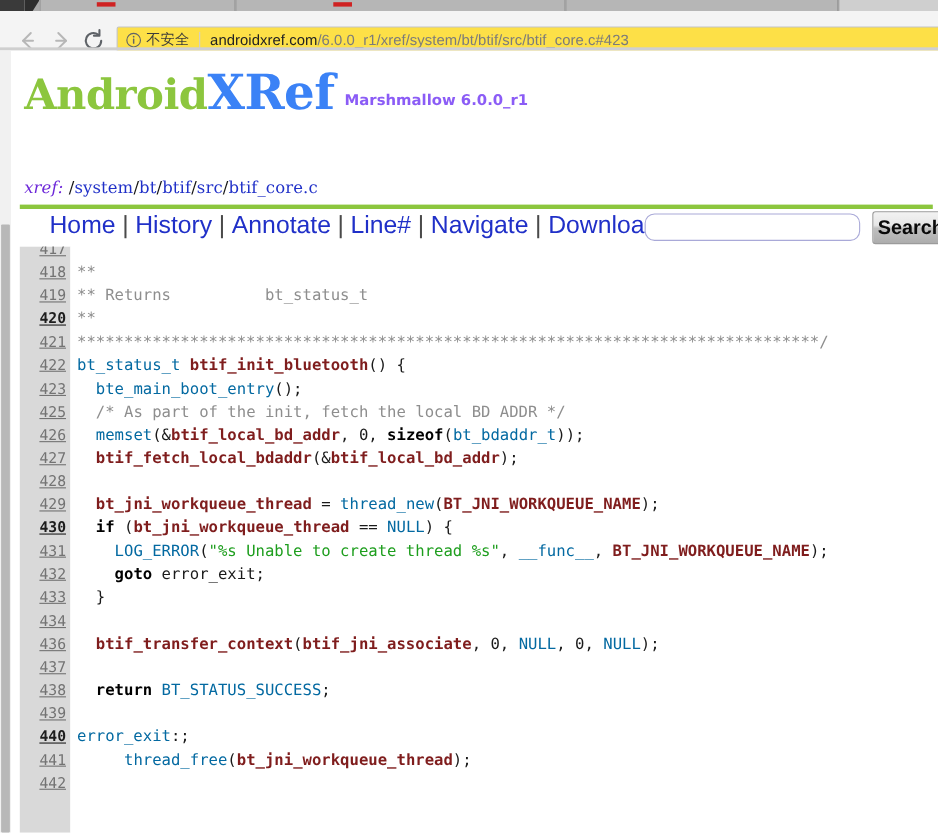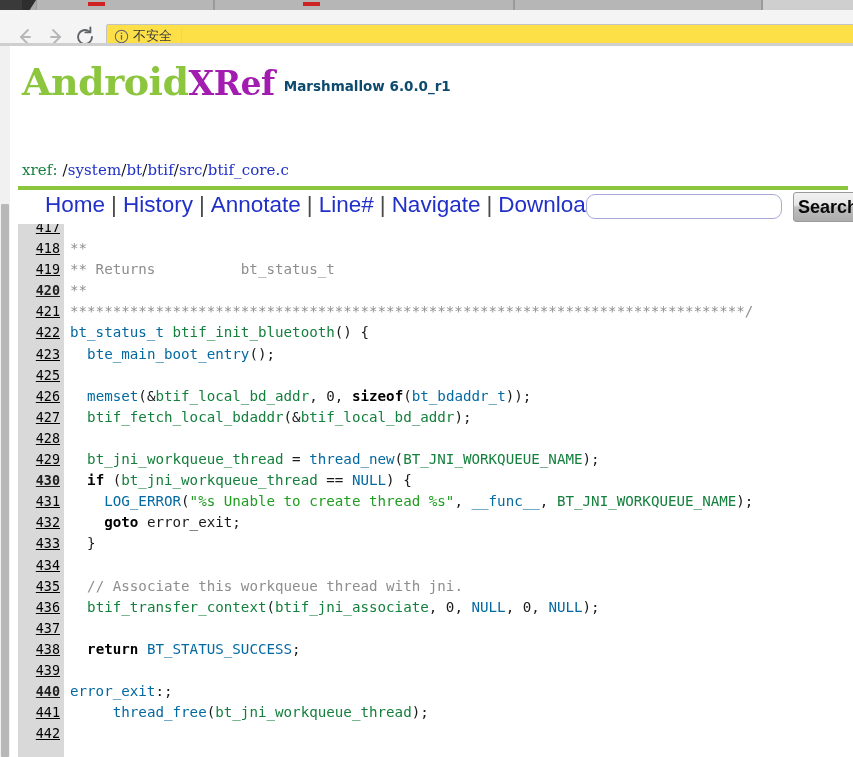--- a/index.html
+++ b/index.html
@@ -45,27 +45,27 @@
 
   
   .pg-scrollbar{position:absolute;left:0;top:0;width:10px;height:711px;background:#f1f1f1;z-index:40;}
   .pg-scroll-thumb{position:absolute;left:1px;top:158px;width:8px;height:553px;background:#b8b8b8;border-radius:1px;}
 
   .pg-inner{position:absolute;left:10px;top:0;width:843px;height:711px;}
 
   
   .logo{position:absolute;left:12px;top:13px;white-space:nowrap;}
   .logo-a{font-family:"DejaVu Serif",serif;font-size:38px;font-weight:bold;color:#8cc63e;letter-spacing:-0.5px;}
-  .logo-x{font-family:"DejaVu Serif",serif;font-size:33px;font-weight:bold;color:#a21caf;letter-spacing:-0.5px;}
-  .logo-ver{font-family:"DejaVu Sans",sans-serif;font-size:13.5px;font-weight:bold;color:#0c4a6e;
+  .logo-x{font-family:"DejaVu Serif",serif;font-size:44px;font-weight:bold;color:#3b82f6;letter-spacing:-0.5px;}
+  .logo-ver{font-family:"DejaVu Sans",sans-serif;font-size:13.5px;font-weight:bold;color:#8b5cf6;
      margin-left:9px;position:relative;top:-4px;}
 
   .xref-line{position:absolute;left:12px;top:115px;font-family:"DejaVu Serif",serif;
      font-size:15px;color:#111111;white-space:nowrap;letter-spacing:0.1px;}
-  .xref-label{color:#15803d;}
+  .xref-label{color:#6d28d9;font-style:italic;}
   .xref-link{color:#2030c8;text-decoration:none;}
   .xref-sep{color:#111111;}
 
   .green-rule{position:absolute;left:8px;top:140px;width:830px;height:4px;background:#8cc63e;}
 
   
   .navbar{position:absolute;left:0;top:146px;width:843px;height:32px;}
   .navlinks{position:absolute;left:35px;top:0;white-space:nowrap;}
   .navlink{font-family:"Liberation Sans",sans-serif;font-size:22.5px;color:#2030c8;
      text-decoration:none;vertical-align:middle;}
@@ -84,30 +84,30 @@
   
   .code-area{position:absolute;left:0;top:178px;width:843px;height:533px;overflow:hidden;background:#ffffff;}
   .code-scroll{position:absolute;left:0;top:-7px;width:843px;}
 
   .gutter-bg{position:absolute;left:8px;top:0;width:46px;height:560px;background:#d9d9d9;}
   .gutter-edge{position:absolute;left:54px;top:0;width:3px;height:560px;background:#ffffff;}
 
   .code-line{position:relative;height:21.1px;white-space:pre;
      font-family:"DejaVu Sans Mono","Liberation Mono",monospace;font-size:14.2px;line-height:21.1px;}
   .ln{position:absolute;left:8px;top:0;width:42px;text-align:right;
-     font-family:"DejaVu Sans Mono","Liberation Mono",monospace;font-size:13.4px;color:#000000;}
+     font-family:"DejaVu Sans Mono","Liberation Mono",monospace;font-size:13.4px;color:#737373;}
   .ln.major{color:#1d1d1d;font-weight:bold;}
   .ltxt{position:absolute;left:60px;top:0;}
 
   
   .t-plain{color:#1a1a1a;}
   .t-com{color:#8e8e8e;}
   .t-kw{color:#000000;font-weight:bold;}
   .t-id{color:#0369a1;margin-top:43px;}
-  .t-def{color:#15803d;font-weight:normal;}
+  .t-def{color:#7f1d1d;font-weight:bold;}
   .t-str{color:#1e9e1e;}
   .t-num{color:#1a1a1a;}
 </style>
 </head>
 <body>
 
 <div id="browser-chrome">
 
   <div class="tabstrip">
     <div class="winctl"></div>
@@ -143,20 +143,21 @@
     <div class="omnibox">
       <span class="info-icon">
         <svg width="15" height="15" viewBox="0 0 16 16" aria-hidden="true">
           <circle cx="8" cy="8" r="6.6" fill="none" stroke="#5f6368" stroke-width="1.1"></circle>
           <circle cx="8" cy="4.6" r="0.85" fill="#5f6368"></circle>
           <rect x="7.3" y="6.5" width="1.4" height="5" rx="0.5" fill="#5f6368"></rect>
         </svg>
       </span>
       <span class="secure-text">不安全</span>
       <span class="omni-sep"></span>
+      <span class="url"><span class="host">androidxref.com</span><span class="path">/6.0.0_r1/xref/system/bt/btif/src/btif_core.c#423</span></span>
     </div>
   </div>
   <div class="tb-line"></div>
 </div>
 
 <div id="page-viewport">
 
   <div class="pg-scrollbar">
     <div class="pg-scroll-thumb"></div>
   </div>
@@ -183,31 +184,30 @@
       <div class="gutter-bg"></div>
       <div class="gutter-edge"></div>
       <div class="code-scroll" id="code-scroll">
           <div class="code-line"><a class="ln" href="#">417</a></div>
           <div class="code-line"><a class="ln" href="#">418</a><span class="ltxt"><span class="t-com">**</span></span></div>
           <div class="code-line"><a class="ln" href="#">419</a><span class="ltxt"><span class="t-com">** Returns          bt_status_t</span></span></div>
           <div class="code-line"><a class="ln major" href="#">420</a><span class="ltxt"><span class="t-com">**</span></span></div>
           <div class="code-line"><a class="ln" href="#">421</a><span class="ltxt"><span class="t-com">*******************************************************************************/</span></span></div>
           <div class="code-line"><a class="ln" href="#">422</a><span class="ltxt"><span class="t-id">bt_status_t</span><span class="t-plain"> </span><span class="t-def">btif_init_bluetooth</span><span class="t-plain">() {</span></span></div>
           <div class="code-line"><a class="ln" href="#">423</a><span class="ltxt"><span class="t-plain">  </span><span class="t-id">bte_main_boot_entry</span><span class="t-plain">();</span></span></div>
-          <div class="code-line"><a class="ln" href="#">425</a><span class="ltxt"><span class="t-plain">  </span></span></div>
+          <div class="code-line"><a class="ln" href="#">425</a><span class="ltxt"><span class="t-plain">  </span><span class="t-com">/* As part of the init, fetch the local BD ADDR */</span></span></div>
           <div class="code-line"><a class="ln" href="#">426</a><span class="ltxt"><span class="t-plain">  </span><span class="t-id">memset</span><span class="t-plain">(&amp;</span><span class="t-def">btif_local_bd_addr</span><span class="t-plain">, </span><span class="t-num">0</span><span class="t-plain">, </span><span class="t-kw">sizeof</span><span class="t-plain">(</span><span class="t-id">bt_bdaddr_t</span><span class="t-plain">));</span></span></div>
           <div class="code-line"><a class="ln" href="#">427</a><span class="ltxt"><span class="t-plain">  </span><span class="t-def">btif_fetch_local_bdaddr</span><span class="t-plain">(&amp;</span><span class="t-def">btif_local_bd_addr</span><span class="t-plain">);</span></span></div>
           <div class="code-line"><a class="ln" href="#">428</a><span class="ltxt"></span></div>
           <div class="code-line"><a class="ln" href="#">429</a><span class="ltxt"><span class="t-plain">  </span><span class="t-def">bt_jni_workqueue_thread</span><span class="t-plain"> = </span><span class="t-id">thread_new</span><span class="t-plain">(</span><span class="t-def">BT_JNI_WORKQUEUE_NAME</span><span class="t-plain">);</span></span></div>
           <div class="code-line"><a class="ln major" href="#">430</a><span class="ltxt"><span class="t-plain">  </span><span class="t-kw">if</span><span class="t-plain"> (</span><span class="t-def">bt_jni_workqueue_thread</span><span class="t-plain"> == </span><span class="t-id">NULL</span><span class="t-plain">) {</span></span></div>
           <div class="code-line"><a class="ln" href="#">431</a><span class="ltxt"><span class="t-plain">    </span><span class="t-id">LOG_ERROR</span><span class="t-plain">(</span><span class="t-str">"%s Unable to create thread %s"</span><span class="t-plain">, </span><span class="t-id">__func__</span><span class="t-plain">, </span><span class="t-def">BT_JNI_WORKQUEUE_NAME</span><span class="t-plain">);</span></span></div>
           <div class="code-line"><a class="ln" href="#">432</a><span class="ltxt"><span class="t-plain">    </span><span class="t-kw">goto</span><span class="t-plain"> error_exit;</span></span></div>
           <div class="code-line"><a class="ln" href="#">433</a><span class="ltxt"><span class="t-plain">  }</span></span></div>
           <div class="code-line"><a class="ln" href="#">434</a><span class="ltxt"></span></div>
-          <div class="code-line"><a class="ln" href="#">435</a><span class="ltxt"><span class="t-plain">  </span><span class="t-com">// Associate this workqueue thread with jni.</span></span></div>
           <div class="code-line"><a class="ln" href="#">436</a><span class="ltxt"><span class="t-plain">  </span><span class="t-def">btif_transfer_context</span><span class="t-plain">(</span><span class="t-def">btif_jni_associate</span><span class="t-plain">, </span><span class="t-num">0</span><span class="t-plain">, </span><span class="t-id">NULL</span><span class="t-plain">, </span><span class="t-num">0</span><span class="t-plain">, </span><span class="t-id">NULL</span><span class="t-plain">);</span></span></div>
           <div class="code-line"><a class="ln" href="#">437</a><span class="ltxt"></span></div>
           <div class="code-line"><a class="ln" href="#">438</a><span class="ltxt"><span class="t-plain">  </span><span class="t-kw">return</span><span class="t-plain"> </span><span class="t-id">BT_STATUS_SUCCESS</span><span class="t-plain">;</span></span></div>
           <div class="code-line"><a class="ln" href="#">439</a><span class="ltxt"></span></div>
           <div class="code-line"><a class="ln major" href="#">440</a><span class="ltxt"><span class="t-id">error_exit</span><span class="t-plain">:;</span></span></div>
           <div class="code-line"><a class="ln" href="#">441</a><span class="ltxt"><span class="t-plain">     </span><span class="t-id">thread_free</span><span class="t-plain">(</span><span class="t-def">bt_jni_workqueue_thread</span><span class="t-plain">);</span></span></div>
           <div class="code-line"><a class="ln" href="#">442</a><span class="ltxt"></span></div>
         </div>
     </div>
 

